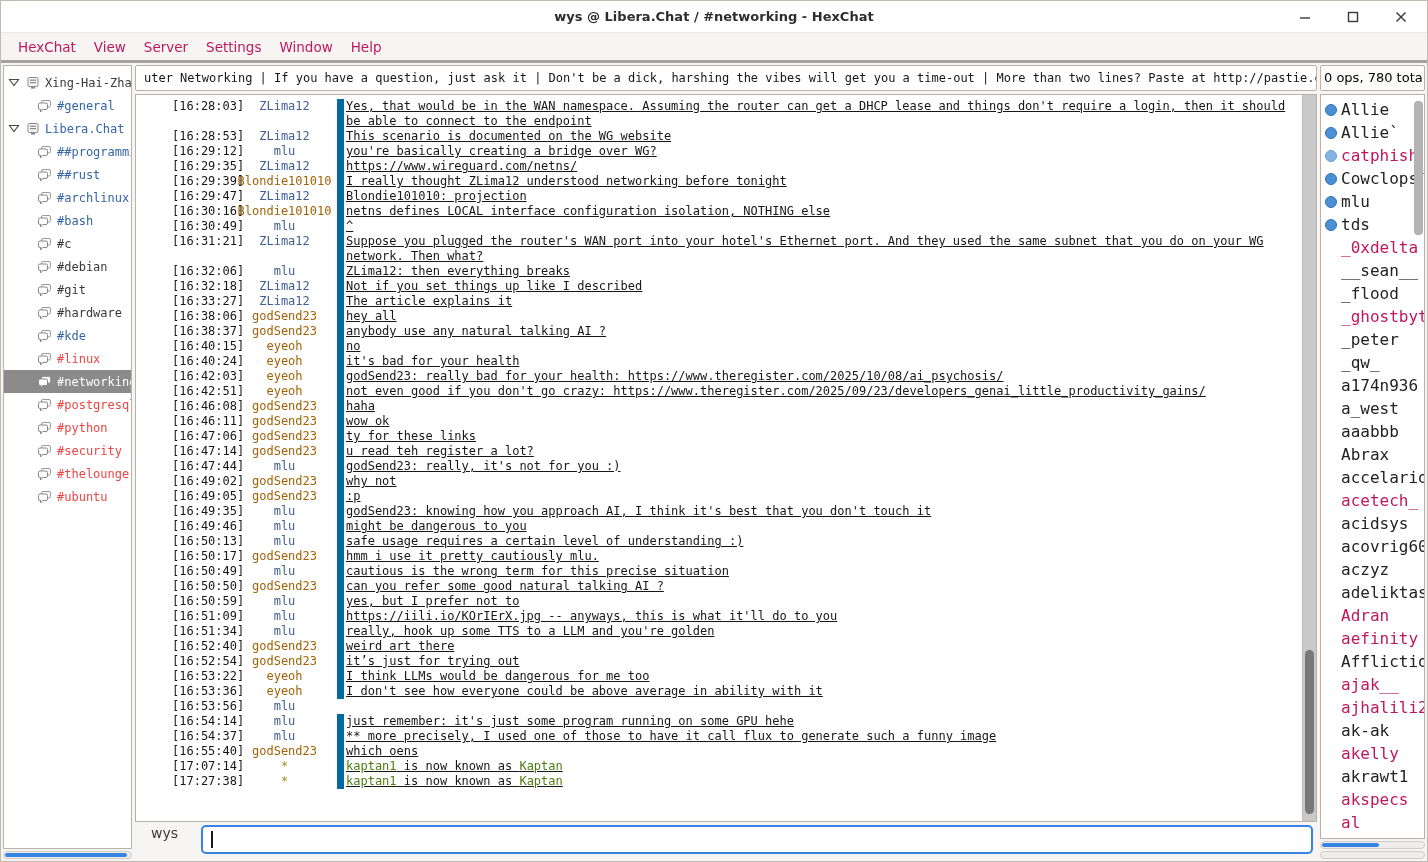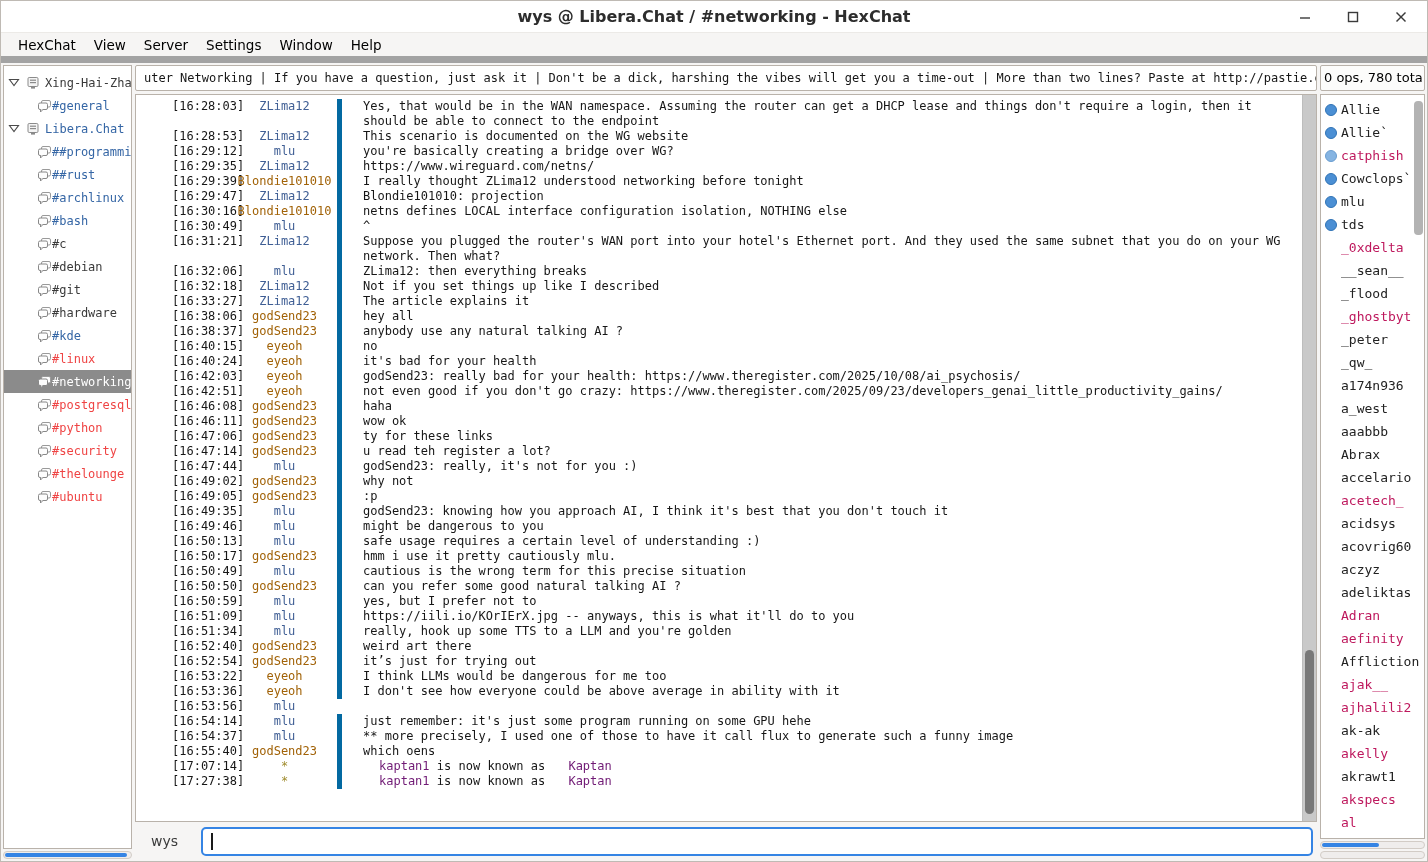--- a/index.html
+++ b/index.html
@@ -4,40 +4,40 @@
 <style>
   * { margin:0; padding:0; box-sizing:border-box; }
   html,body { width:1428px; height:862px; overflow:hidden; background:#f6f5f4;
     font-family:"DejaVu Sans", sans-serif; }
   .window { width:1428px; height:862px; border:1px solid #bfbab4; display:flex;
     flex-direction:column; background:#f6f5f4; }
 
   
   .titlebar { height:32px; background:#ffffff; position:relative; display:flex;
     align-items:center; flex:none; border-bottom:1px solid #eceae7; }
-  .title { position:absolute; left:0; right:0; text-align:center; font-size:16px;
+  .title { position:absolute; left:0; right:0; text-align:center; font-size:13px;
     font-weight:bold; color:#2d2d2d; }
   .win-controls { margin-left:auto; display:flex; gap:32px; padding-right:18px; z-index:2; }
   .wbtn { width:16px; height:16px; display:flex; align-items:center; justify-content:center; cursor:default; }
 
   
-  .menubar { height:30px; flex:none; background:#f6f5f4; border-bottom:7px solid #a3a3a3;
-    display:flex; align-items:center; padding-left:8px; font-size:13.5px; color:#000000; }
+  .menubar { height:30px; flex:none; background:#f6f5f4; border-bottom:3px solid #a3a3a3;
+    display:flex; align-items:center; padding-left:8px; font-size:13.5px; color:#be185d; }
   .menu-item { padding:5px 9px; border-radius:3px; }
 
   
   .content { flex:1; display:flex; min-height:0; padding:2px; gap:3px; }
 
   
   .tree-pane { width:129px; flex:none; display:flex; flex-direction:column; }
   .tree-box { flex:1; background:#ffffff; border:1px solid #b9b2aa; overflow:hidden;
     padding-top:5px; font-family:"DejaVu Sans Mono", monospace; font-size:12px; color:#3a3a3a; }
   .tree-row { height:23px; display:flex; align-items:center; white-space:nowrap; overflow:hidden; }
   .tree-row.network { padding-left:4px; gap:5px; }
-  .tree-row.channel { padding-left:33px; }
+  .tree-row.channel { padding-left:33px; gap:5px; }
   .tree-row .ticon { flex:none; display:flex; }
   .tree-row .expander { flex:none; display:flex; width:13px; }
   .st-normal { color:#3a3a3a; }
   .st-active { color:#3566a5; }
   .st-hot    { color:#ef4444; }
   .tree-row.selected { background:#8b8b8b; color:#ffffff; }
   .hs { height:8px; flex:none; margin-top:2px; position:relative; background:#efedec;
     border:1px solid #d2ccc6; border-radius:4px; }
   .hs .hthumb { position:absolute; left:1px; top:1px; bottom:1px; background:#3584e4; border-radius:3px; }
 
@@ -48,42 +48,42 @@
     line-height:24px; padding:0 8px; white-space:nowrap; overflow:hidden; }
   .chatbox { flex:1; min-height:0; background:#ffffff; border:1px solid #b9b2aa; position:relative; overflow:hidden; }
   .messages { position:absolute; left:0; top:4px; right:15px; bottom:0; overflow:hidden;
     font-family:"DejaVu Sans Mono", monospace; font-size:12px; line-height:15px; color:#161616; }
   .crow { display:flex; align-items:flex-start; }
   .ts { flex:none; width:70px; padding-left:5px; white-space:nowrap;margin-left:31px; }
   .nick { flex:none; width:100px; text-align:center; padding-right:5px; white-space:nowrap;
     overflow:hidden; color:#3f5e94; }
   .nick.nc-light { color:#a16207; }
   .nick.nc-event { color:#a08c2e; }
-  .msg { flex:1; min-width:0; border-left:5px solid #0369a1; padding-left:21px; padding-right:8px;
-    word-wrap:break-word; }
-  .seg-link { color:#701a75;margin-left:16px; }
+  .msg { flex:1; min-width:0; border-left:7px solid #0369a1; padding-left:2px; padding-right:8px;
+    word-wrap:break-word;text-decoration:underline; }
+  .seg-link { color:#4d7c0f; }
   .chat-vscroll { position:absolute; top:0; right:0; bottom:0; width:14px; background:#c9c9c9;
     border-left:1px solid #bdbdbd; }
   .chat-vscroll .vthumb { position:absolute; left:2px; right:2px; top:76.5%; height:22.5%;
     background:#787878; border-radius:6px; }
 
   
-  .inputrow { height:34px; flex:none; display:flex; align-items:center; gap:23px; padding:0 4px 2px 16px; }
+  .inputrow { height:34px; flex:none; display:flex; gap:23px; padding:0 4px 2px 16px; }
   .mynick { font-size:14px; color:#3c3c3c; }
   .inputbox { flex:1; height:29px; background:#ffffff; border:2px solid #3584e4; border-radius:5px;
     position:relative; }
   .caret { position:absolute; left:8px; top:4px; bottom:4px; width:1.5px; background:#1a1a1a; }
 
   
   .right-pane { width:105px; flex:none; display:flex; flex-direction:column; }
   .opsbox { height:26px; flex:none; background:#fcfcfb; border:1px solid #b9b2aa; border-radius:2px;
     font-size:13px; color:#000000; line-height:24px; padding:0 3px; white-space:nowrap; overflow:hidden; }
   .userbox { flex:1; min-height:0; background:#ffffff; border:1px solid #b9b2aa; margin-top:3px;
     position:relative; overflow:hidden; padding-top:3px;
-    font-family:"DejaVu Sans Mono", monospace; font-size:13px; color:#222; }
+    font-family:"DejaVu Sans Mono", monospace; font-size:16px; color:#222; }
   .urow { height:23px; display:flex; align-items:center; gap:4px; padding-left:4px;
     white-space:nowrap; overflow:hidden; }
   .urow.away .uname { color:#be185d; }
   .dot { flex:none; width:12px; height:12px; border-radius:50%; background:#4b8fd4;
     border:1px solid #3073b5; }
   .dot.away-dot { background:#85b4e2; border-color:#6a9dd0; }
   .dot.empty { background:transparent; border-color:transparent; }
   .user-vscroll { position:absolute; top:6px; right:1px; width:9px; height:134px;
     background:#b3b3b3; border-radius:4px; }
 </style>

